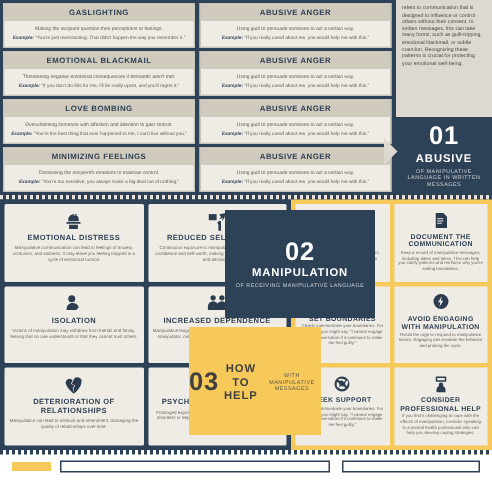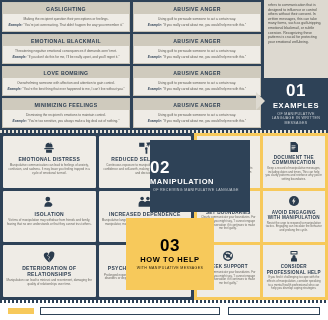--- a/index.html
+++ b/index.html
@@ -52,24 +52,24 @@
             display:flex; flex-direction:column; align-items:center;
             padding:3px 3px 2px; }
   .c-ico { height:17px; display:flex; align-items:center; justify-content:center; }
   .c-ico svg { fill:#2b3c4e; }
   .c-title { font-size:5px; font-weight:bold; color:#2e3f52; text-align:center;
              letter-spacing:.3px; line-height:1.15; margin-top:1px; }
   .c-desc { font-size:3px; color:#6a6862; text-align:center; line-height:1.25; margin-top:1.5px; }
 
   .badge2 { position:absolute; left:150px; top:140px; width:100px; height:72px;
             background:#2e4257; color:#fff; text-align:center; z-index:6;
-            display:flex; flex-direction:column; align-items:flex-start; justify-content:center; }
+            display:flex; flex-direction:column; align-items:center; justify-content:center; }
   .badge3 { position:absolute; left:126px; top:218px; width:88px; height:72px;
-            background:#f7c95b; color:#000000; text-align:center; z-index:6;
-            display:flex; flex-direction:column; align-items:center; justify-content:center; }
+            background:#f7c95b; color:#404040; text-align:center; z-index:6;
+            display:flex; align-items:center; justify-content:center; }
   .badge3 .sub { opacity:.85; }
 
   
   .sec3 { position:absolute; left:194px; top:133px; width:134px; height:167px;
           background:#f7c95b; padding:3px; display:flex; flex-direction:column; gap:3px; }
   .d-row { flex:1; display:flex; gap:3px; }
   .d-card { flex:1; background:#efece6; display:flex; flex-direction:column;
             align-items:center; padding:3px 3px 2px; }
   .d-ico { height:15px; display:flex; align-items:center; justify-content:center; }
   .d-ico svg { fill:#2b3c4e; }
@@ -156,21 +156,21 @@
         </div>
       </div>
 
     </div>
 
     <div class="intro">refers to communication that is designed to influence or control others without their consent. In written messages, this can take many forms, such as guilt-tripping, emotional blackmail, or subtle coercion. Recognizing these patterns is crucial for protecting your emotional well-being.</div>
 
     <div class="arrow"></div>
     <div class="badge1">
       <div class="num">01</div>
-      <div class="lbl">EXAMPLES</div>
+      <div class="lbl">ABUSIVE</div>
       <div class="sub">OF MANIPULATIVE LANGUAGE IN WRITTEN MESSAGES</div>
     </div>
   </div>
 
   <div class="dash" style="top:130px"></div>
 
   <div class="sec2">
     <div class="c-row">
       <div class="c-card">
         <div class="c-ico">

